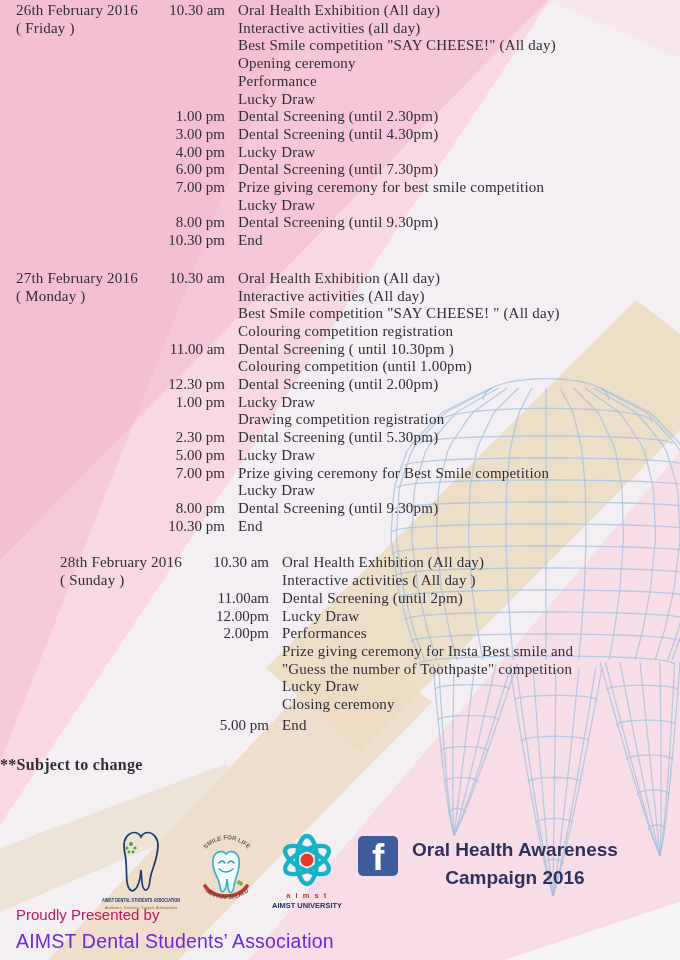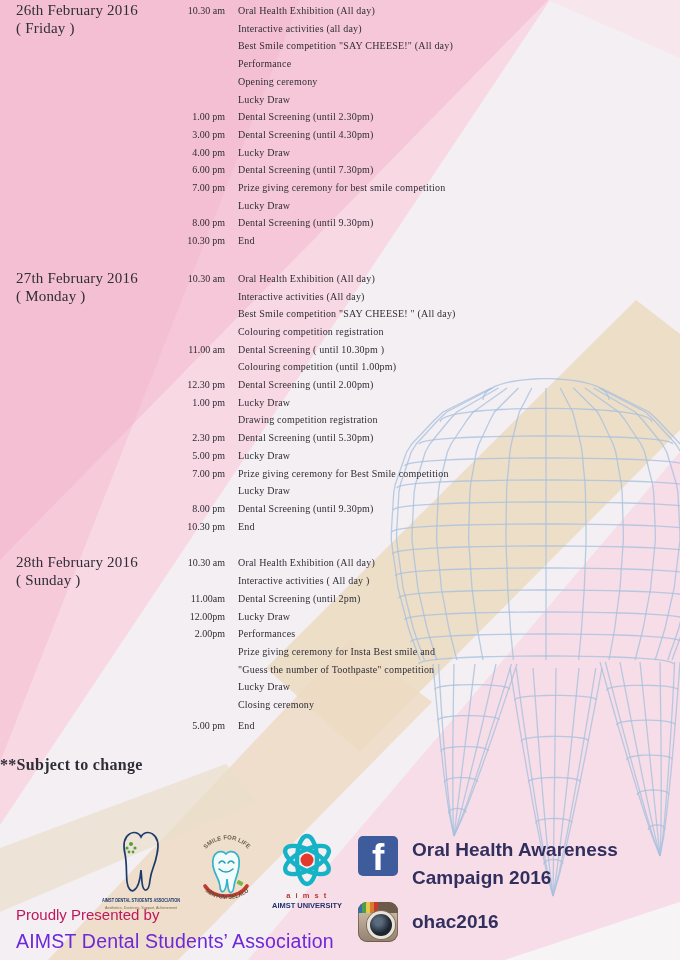--- a/index.html
+++ b/index.html
@@ -16,37 +16,37 @@
   .beige-a{background:rgba(236,219,195,.9);clip-path:polygon(636px 300px,680px 334px,680px 430px,360px 752px,266px 668px);}
   .beige-b{background:rgba(236,219,195,.85);clip-path:polygon(350px 640px,432px 702px,178px 960px,48px 960px);}
   .beige-c{background:rgba(234,223,203,.7);clip-path:polygon(0 848px,226px 764px,258px 802px,0 912px);}
   
   .tooth-svg{position:absolute;left:378px;top:368px;width:330px;height:600px;}
   .tooth-svg path{fill:none;stroke:#a6c0de;stroke-width:1.3;opacity:.78;}
   
   .schedule{position:absolute;left:0;top:2px;width:680px;}
   .day{position:relative;}
   .day + .day{margin-top:20px;}
-  .day.third{margin-top:19px;}
+  .day.third{margin-top:19px;margin-left:44px;}
   .datewrap{position:absolute;left:16px;top:0;line-height:17.7px;font-size:15px;letter-spacing:.2px;}
   .row{display:grid;grid-template-columns:122px 74px 1fr;column-gap:13px;
-       padding-left:16px;line-height:17.7px;font-size:10px;}
+       padding-left:16px;line-height:17.7px;font-size:15px;}
   .row.gap{margin-top:3px;}
   .time{text-align:right;white-space:nowrap;}
   .act{letter-spacing:.2px;white-space:nowrap;}
   .note{margin-top:22px;padding-left:0;font-size:16px;font-weight:700;letter-spacing:.3px;}
   
   .sans{font-family:"Liberation Sans",sans-serif;}
   .logos{position:absolute;left:100px;top:820px;display:flex;align-items:flex-end;gap:10px;}
   .presented{position:absolute;left:16px;top:906px;font-size:15px;color:#be185d;}
   .assoc{position:absolute;left:16px;top:930px;font-size:19.5px;color:#6d28d9;letter-spacing:.2px;}
   .social{position:absolute;left:358px;display:flex;gap:14px;align-items:flex-start;}
   .social.fb{top:836px;}
   .social.ig{top:902px;align-items:center;}
-  .social-text{font-size:19px;font-weight:700;color:#312f5e;line-height:28px;}
+  .social-text{font-size:19px;font-weight:700;color:#312f5e;line-height:28px;text-align:center;}
   .fb-icon{width:40px;height:40px;border-radius:5px;background:#3e5b9b;overflow:hidden;position:relative;flex:0 0 auto;}
   .fb-icon span{position:absolute;left:14px;top:1px;color:#fff;font-weight:700;font-size:37px;font-family:"Liberation Sans",sans-serif;}
   .ig-icon{width:40px;height:40px;border-radius:9px;flex:0 0 auto;position:relative;
            background:linear-gradient(#d9c8b6,#93806e);box-shadow:inset 0 0 0 1px rgba(90,70,55,.6);overflow:hidden;}
   .ig-top{position:absolute;left:0;top:0;width:100%;height:11px;background:#6d5a4b;display:flex;}
   .ig-top i{flex:0 0 4px;height:100%;}
   .ig-lens{position:absolute;left:9px;top:9px;width:22px;height:22px;border-radius:50%;
            background:radial-gradient(circle at 38% 35%,#5a6b7e 0 18%,#1c2430 60%);
            border:3px solid #e9e2d6;box-shadow:0 0 0 1px #7c6c5c;}
 </style>
@@ -147,26 +147,26 @@
           <span class="act">Interactive activities (all day)</span>
         </div>
         <div class="row">
           <span></span>
           <span class="time"></span>
           <span class="act">Best Smile competition "SAY CHEESE!" (All day)</span>
         </div>
         <div class="row">
           <span></span>
           <span class="time"></span>
+          <span class="act">Opening ceremony</span>
+        </div>
+        <div class="row">
+          <span></span>
+          <span class="time"></span>
           <span class="act">Performance</span>
-        </div>
-        <div class="row">
-          <span></span>
-          <span class="time"></span>
-          <span class="act">Opening ceremony</span>
         </div>
         <div class="row">
           <span></span>
           <span class="time"></span>
           <span class="act">Lucky Draw</span>
         </div>
         <div class="row">
           <span></span>
           <span class="time">1.00 pm</span>
           <span class="act">Dental Screening (until 2.30pm)</span>
@@ -400,27 +400,14 @@
   <div class="social fb sans">
     <div class="fb-icon">
         <span>f</span>
       </div>
     <div class="social-text">
       <div>Oral Health Awareness</div>
       <div>Campaign 2016</div>
     </div>
   </div>
 
-  <div class="social ig sans">
-    <div class="ig-icon">
-      <div class="ig-top">
-          <i style="background:#3b6ea5"></i>
-          <i style="background:#4d9e4a"></i>
-          <i style="background:#e4c84b"></i>
-          <i style="background:#d97c2e"></i>
-          <i style="background:#c23b2e"></i>
-        </div>
-      <div class="ig-lens"></div>
-    </div>
-    <div class="social-text">ohac2016</div>
-  </div>
 
 </div>
 
 </body></html>

